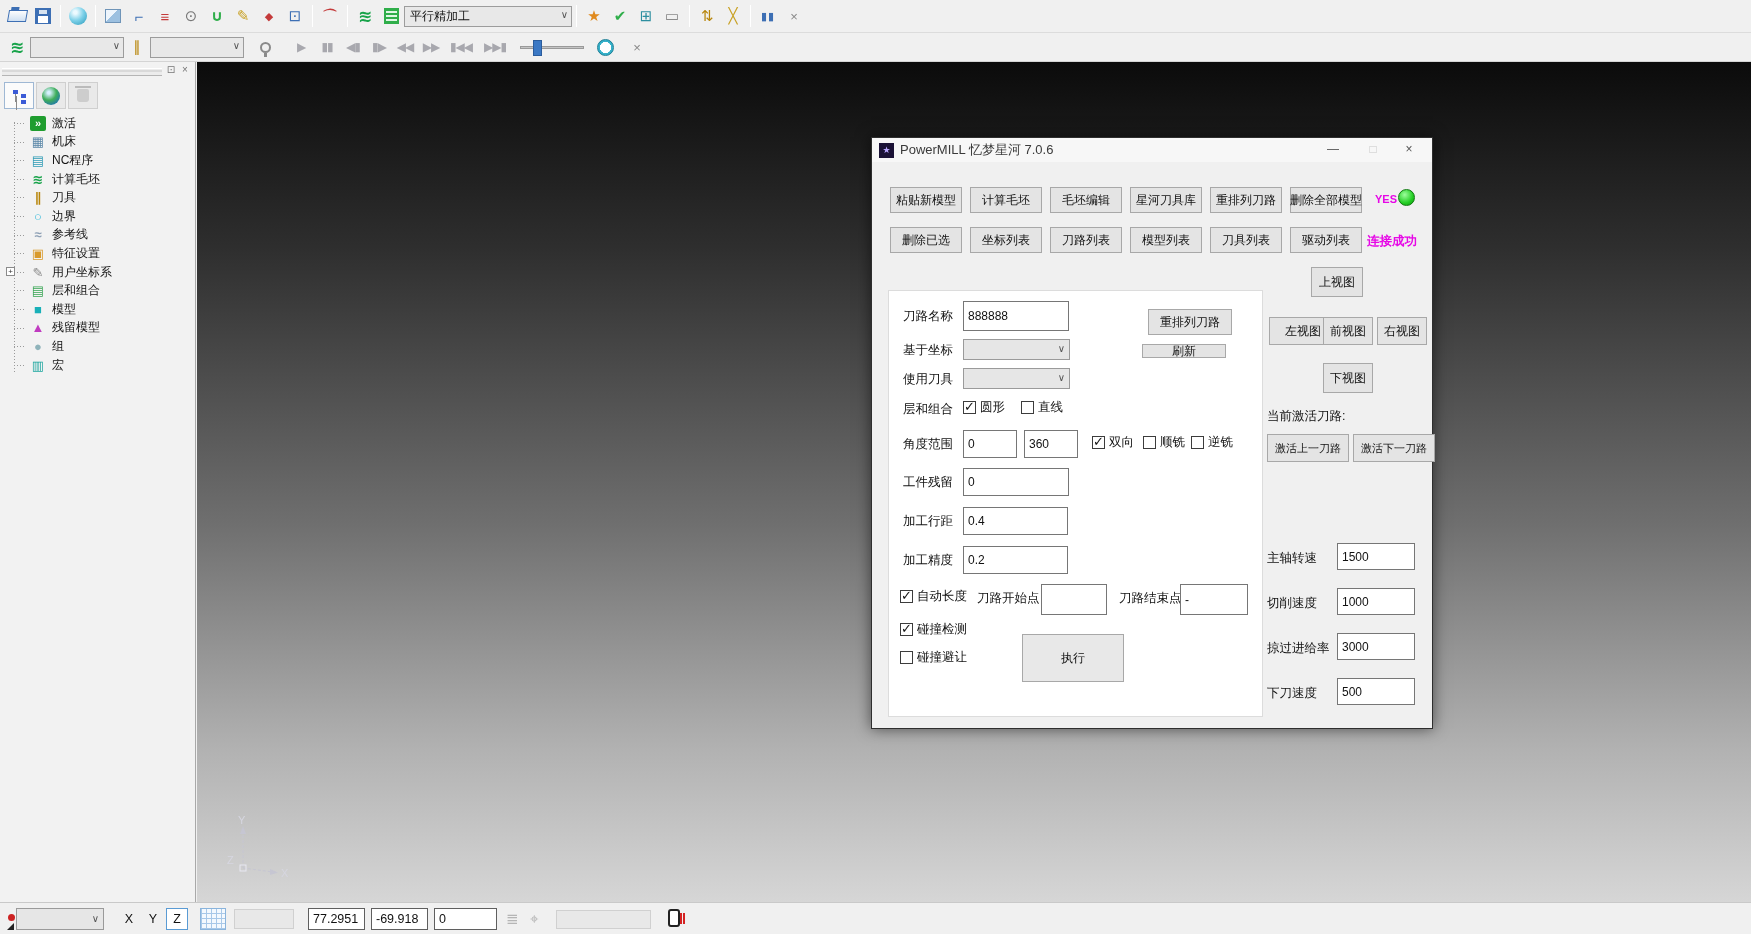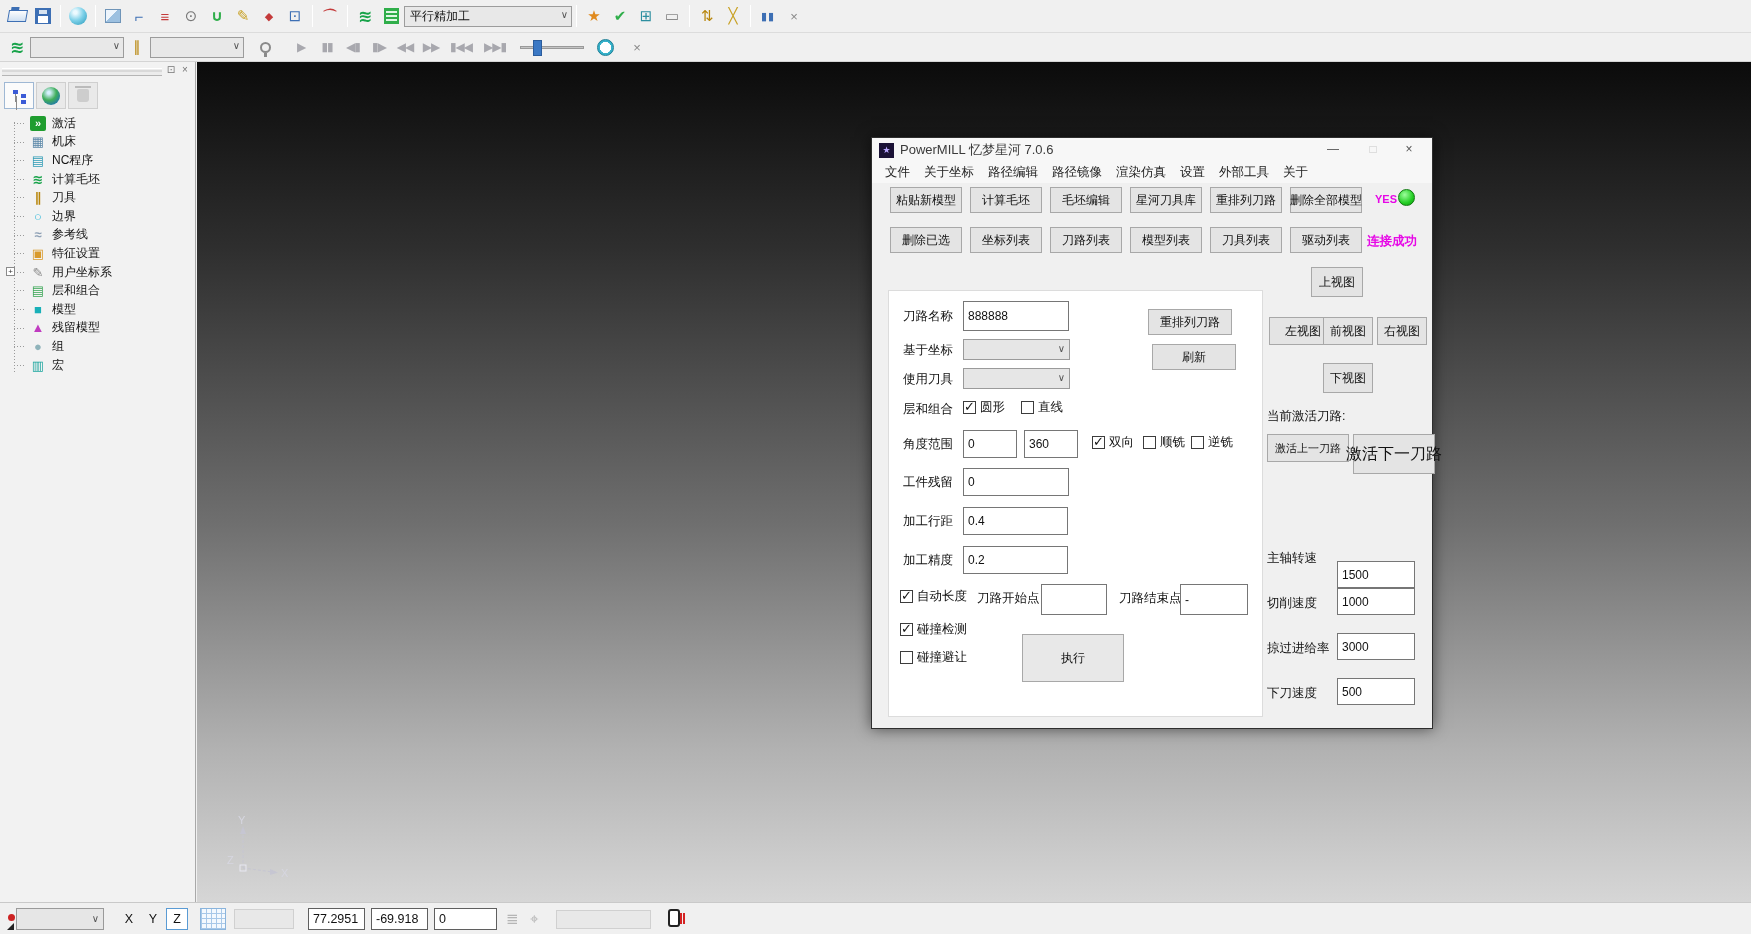--- a/index.html
+++ b/index.html
@@ -298,30 +298,20 @@
     </svg>
 
     <div id="dlg" style="position:absolute;left:674px;top:75px">
       <div id="dlg-title">
         <span class="dlg-ico">★</span>
         <span class="ttl">PowerMILL 忆梦星河  7.0.6</span>
         <span class="wbtn" style="right:84px">—</span>
         <span class="wbtn" style="right:44px;color:#c9c9c9">□</span>
         <span class="wbtn" style="right:8px">×</span>
       </div>
-      <div id="dlg-menu">
-        <span>文件</span>
-        <span>关于坐标</span>
-        <span>路径编辑</span>
-        <span>路径镜像</span>
-        <span>渲染仿真</span>
-        <span>设置</span>
-        <span>外部工具</span>
-        <span>关于</span>
-      </div>
 
       <div id="row1">
         <div class="btn">粘贴新模型</div>
         <div class="btn">计算毛坯</div>
         <div class="btn">毛坯编辑</div>
         <div class="btn">星河刀具库</div>
         <div class="btn">重排列刀路</div>
         <div class="btn">删除全部模型</div>
       </div>
       <span id="yes" class="magenta">YES</span>
@@ -340,21 +330,21 @@
 
       <div id="tpanel">
         <span class="flabel" style="left:14px;top:17px">刀路名称</span>
         <input class="fin" style="left: 74px; top: 10px; width: 106px; height: 30px;" value="888888">
         <div class="rbtn" style="left:259px;top:18px;width:84px;height:26px">重排列刀路</div>
 
         <span class="flabel" style="left:14px;top:51px">基于坐标</span>
         <div class="fcombo" style="left:74px;top:48px;width:107px;height:21px">
           <span class="arrow">∨</span>
           </div>
-        <div class="rbtn" style="left:263px;top:53px;width:84px;height:26px">刷新</div>
+        <div class="rbtn" style="left:253px;top:53px;width:84px;height:14px">刷新</div>
 
         <span class="flabel" style="left:14px;top:80px">使用刀具</span>
         <div class="fcombo" style="left:74px;top:77px;width:107px;height:21px">
           <span class="arrow">∨</span>
           </div>
 
         <span class="flabel" style="left:14px;top:110px">层和组合</span>
         <div class="cbrow" style="left:74px;top:108px">
           <span class="cb on"></span>
           <span class="cl">圆形</span>
@@ -411,24 +401,24 @@
       </div>
 
       <div class="rbtn" style="left:439px;top:129px;width:52px;height:30px">上视图</div>
       <div class="rbtn" style="left:397px;top:179px;width:68px;height:28px">左视图</div>
       <div class="rbtn" style="left:451px;top:179px;width:50px;height:28px">前视图</div>
       <div class="rbtn" style="left:505px;top:179px;width:50px;height:28px">右视图</div>
       <div class="rbtn" style="left:451px;top:225px;width:50px;height:30px">下视图</div>
 
       <span class="flabel" style="left:395px;top:270px">当前激活刀路:</span>
       <div class="rbtn" style="left:395px;top:296px;width:82px;height:28px;font-size:11px">激活上一刀路</div>
-      <div class="rbtn" style="left:481px;top:296px;width:82px;height:40px;font-size:16px">激活下一刀路</div>
+      <div class="rbtn" style="left:481px;top:296px;width:82px;height:28px;font-size:11px">激活下一刀路</div>
 
       <span class="flabel" style="left:395px;top:412px">主轴转速</span>
-      <input class="fin" style="left: 465px; top: 423px; width: 78px; height: 27px;" value="1500">
+      <input class="fin" style="left: 465px; top: 405px; width: 78px; height: 27px;" value="1500">
       <span class="flabel" style="left:395px;top:457px">切削速度</span>
       <input class="fin" style="left: 465px; top: 450px; width: 78px; height: 27px;" value="1000">
       <span class="flabel" style="left:395px;top:502px">掠过进给率</span>
       <input class="fin" style="left: 465px; top: 495px; width: 78px; height: 27px;" value="3000">
       <span class="flabel" style="left:395px;top:547px">下刀速度</span>
       <input class="fin" style="left: 465px; top: 540px; width: 78px; height: 27px;" value="500">
     </div>
   </div>
 
   <div id="status">

